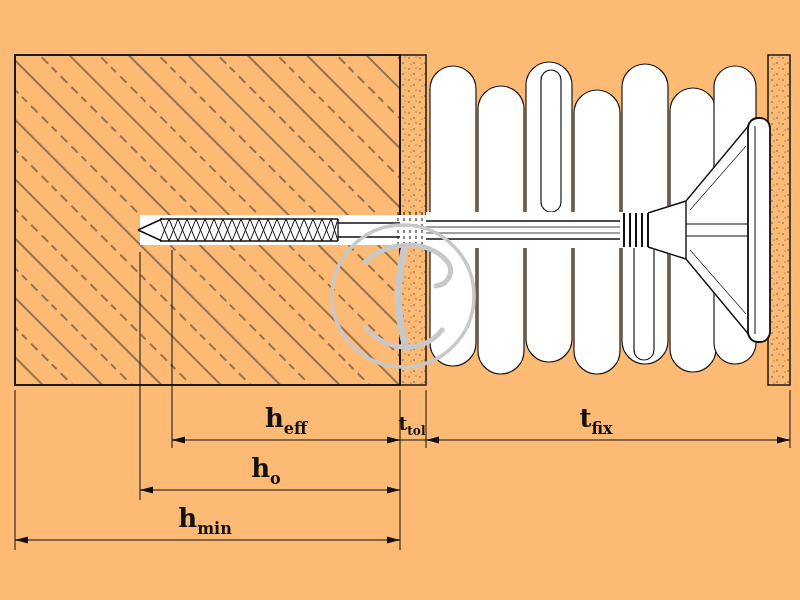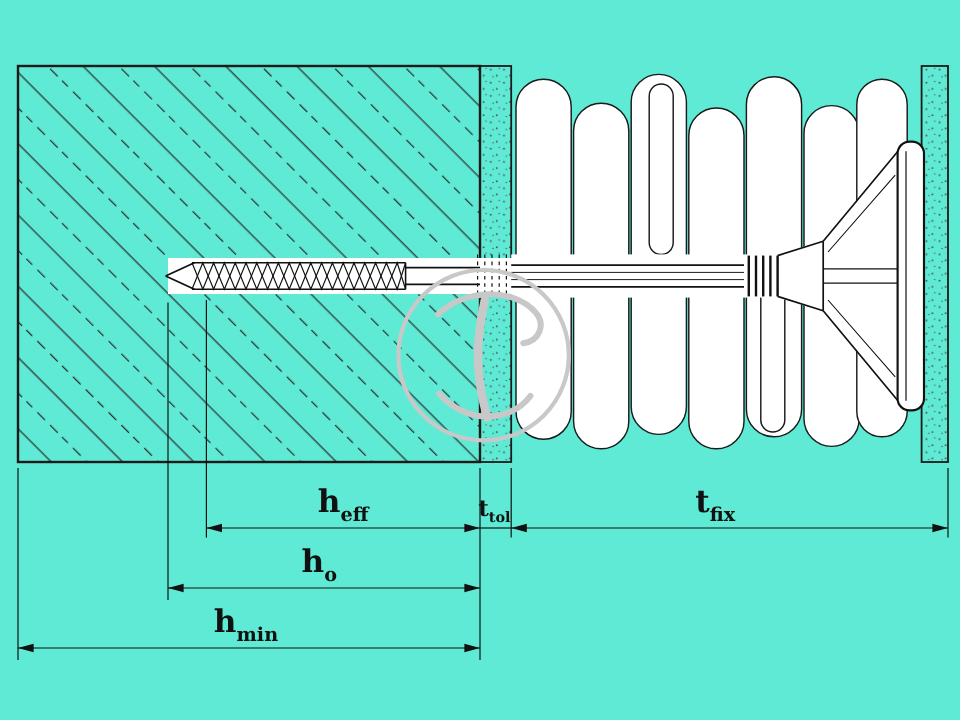--- a/index.html
+++ b/index.html
@@ -4,21 +4,21 @@
 <style>
   html, body {
     margin: 0;
     padding: 0;
     background: #ffffff;
   }
   #stage {
     position: relative;
     width: 800px;
     height: 600px;
-    background: #5eead4;
+    background: #fdba74;
     overflow: hidden;
     font-family: "DejaVu Serif", serif;
   }
   svg { display: block; }
   .dim-label {
     font-family: "DejaVu Serif", serif;
     font-weight: bold;
     fill: #111111;
   }
 </style>

